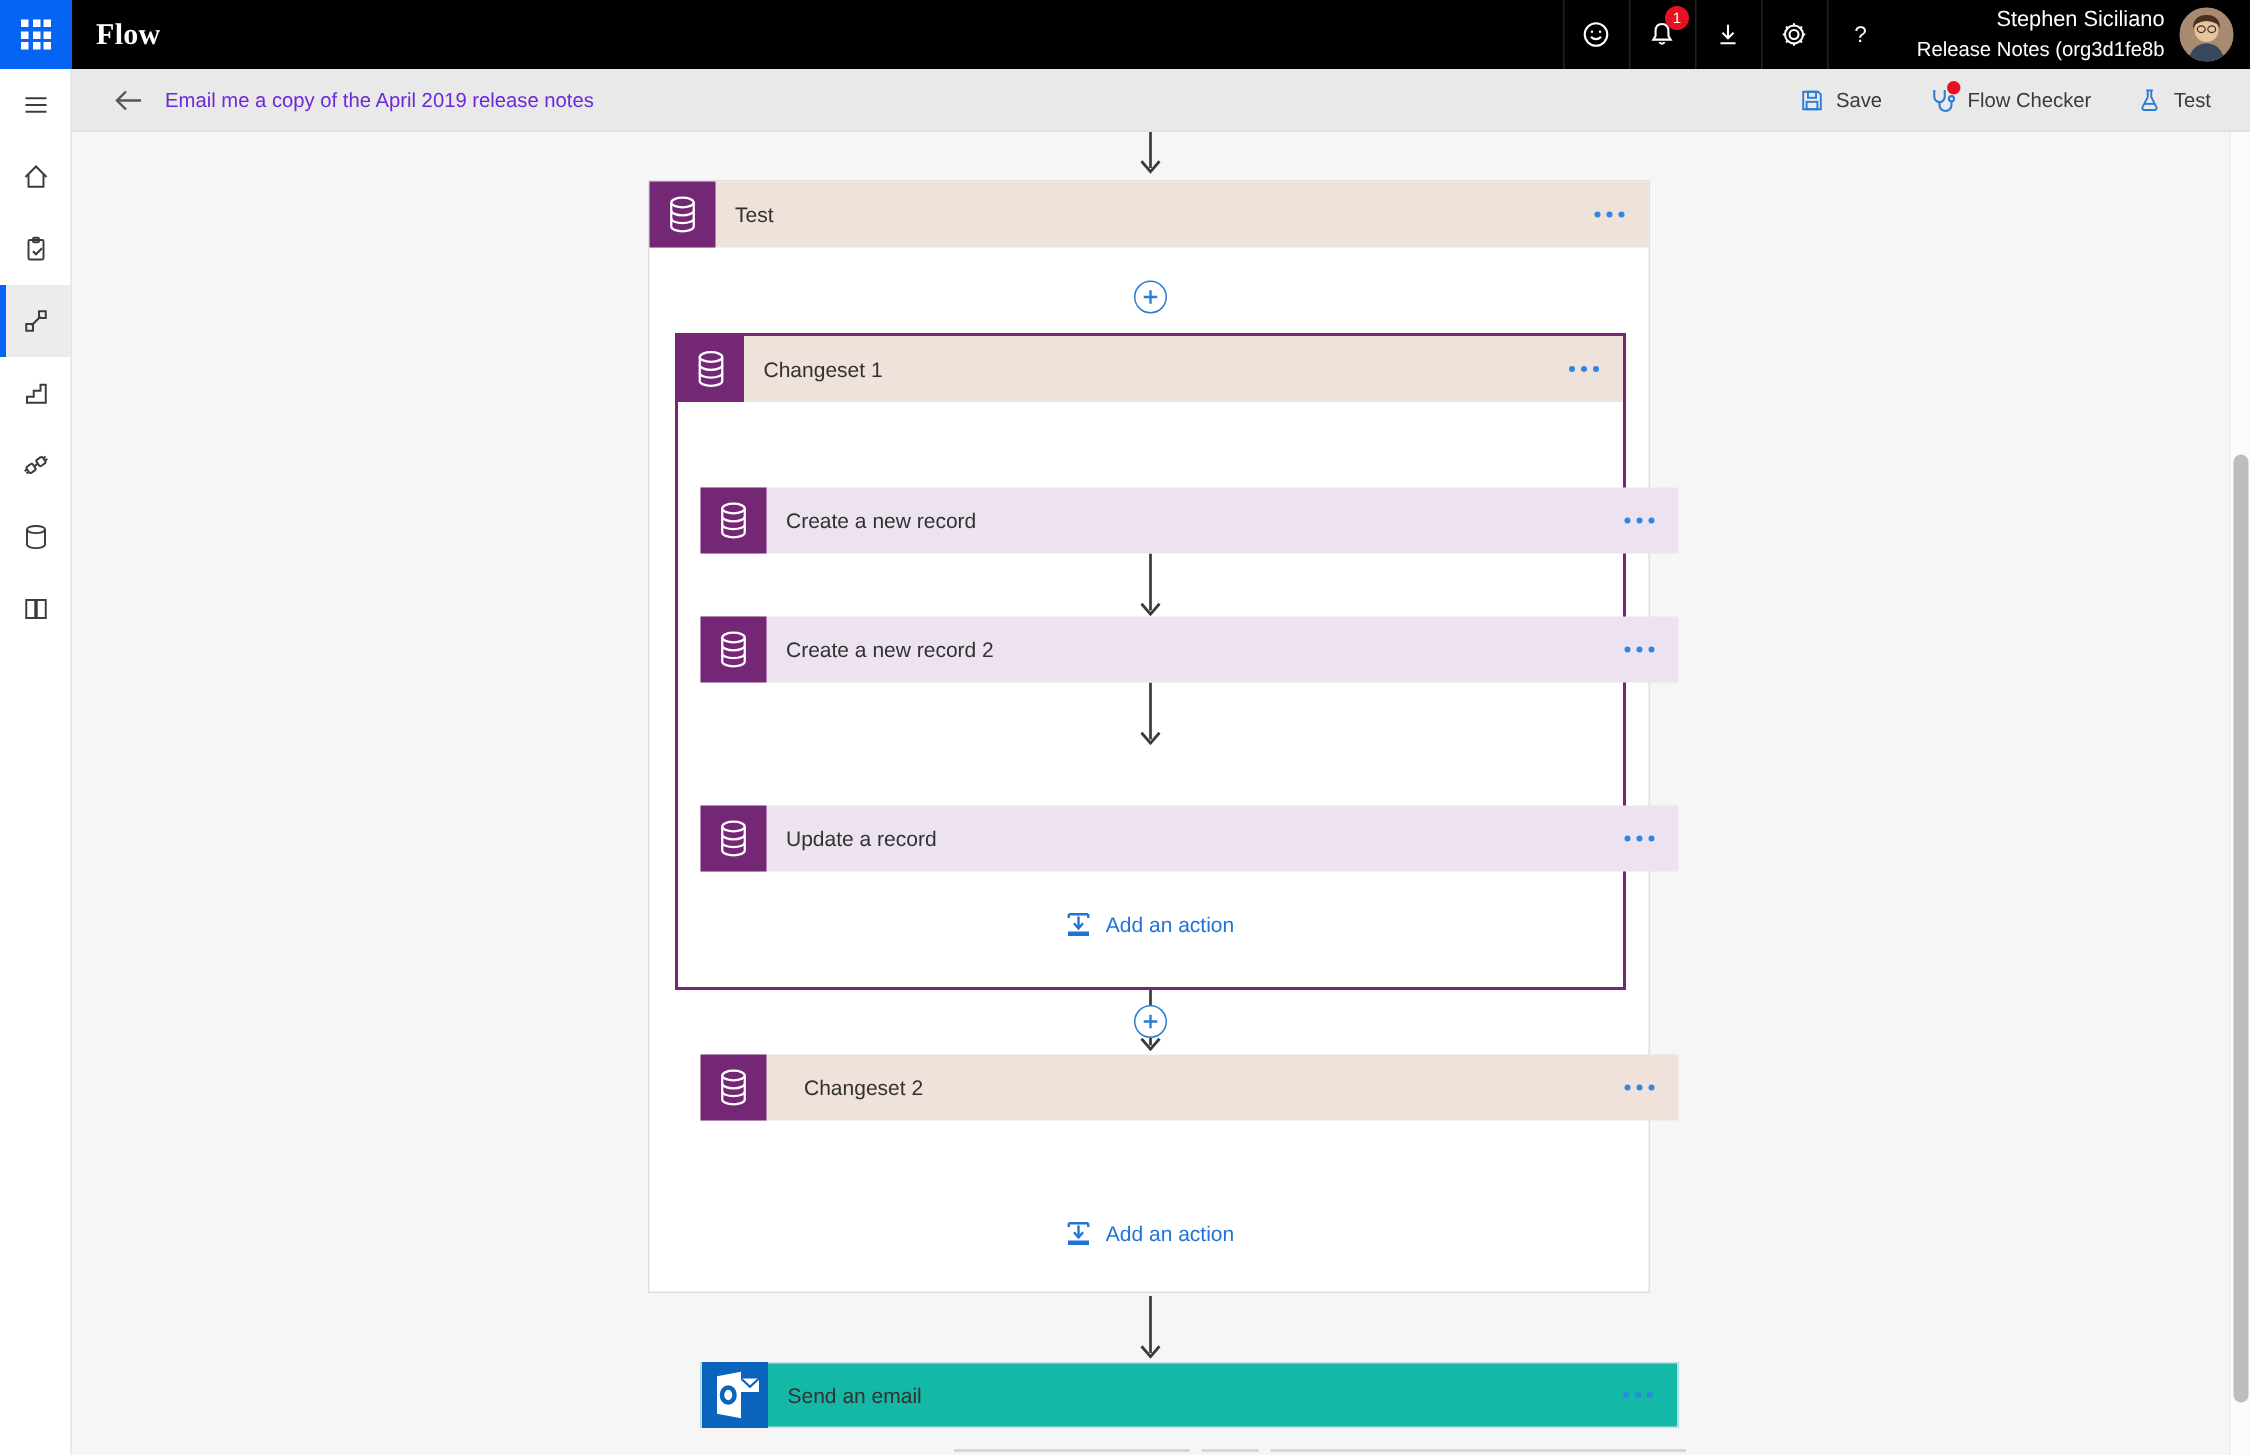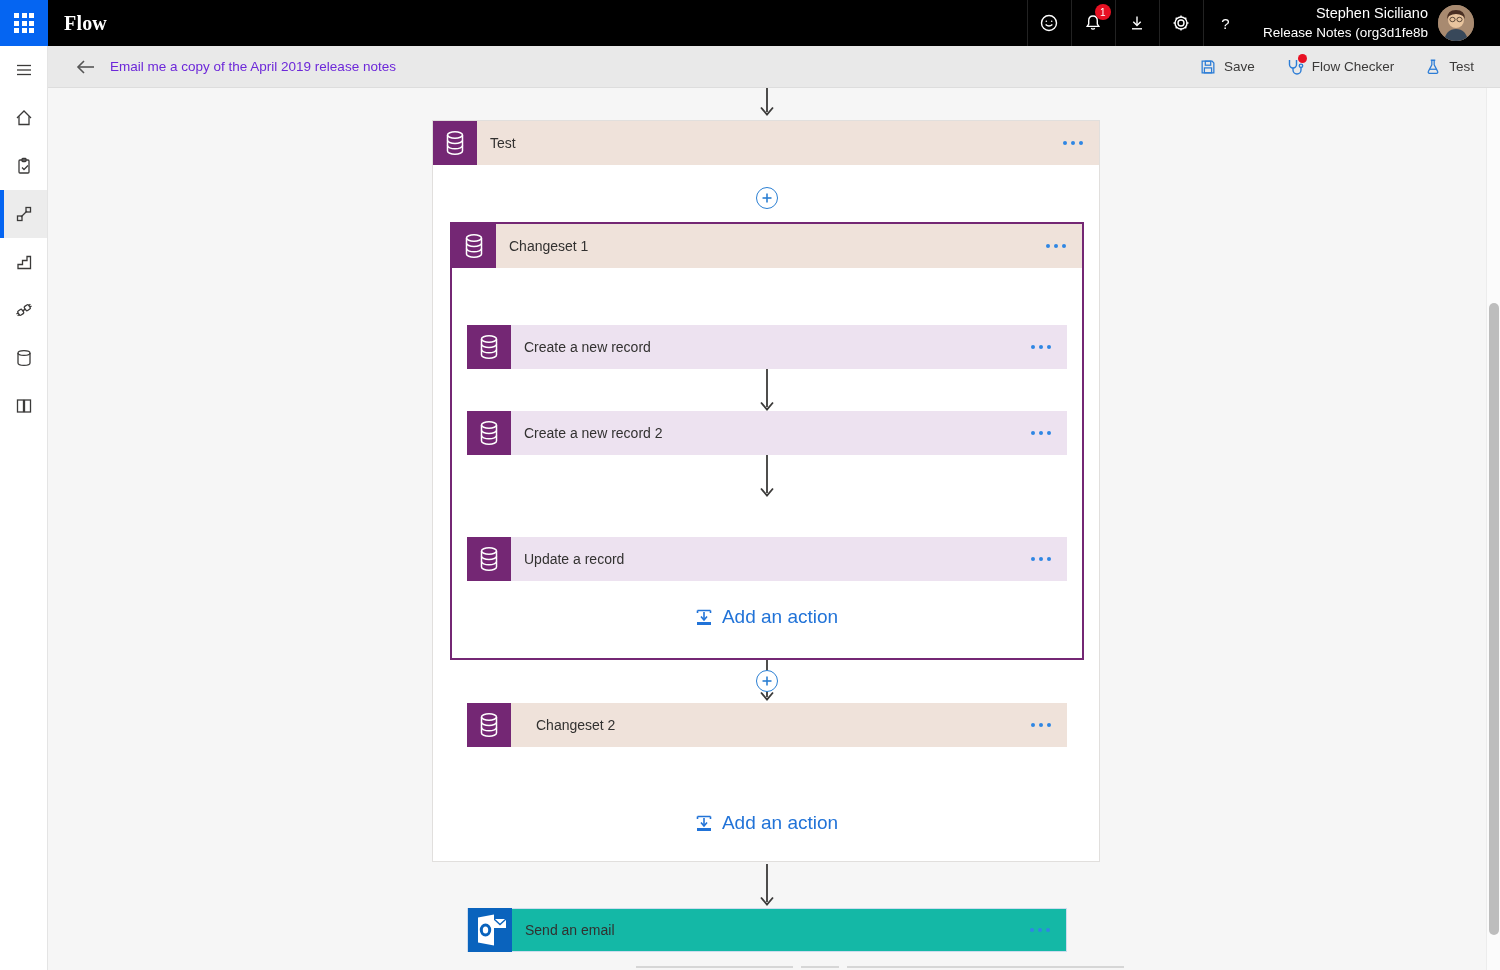--- a/index.html
+++ b/index.html
@@ -10,21 +10,21 @@
   .waffle-btn { width:48px; background:#0565f2; display:flex; align-items:center; justify-content:center; cursor:pointer; }
   .waffle-grid { display:grid; grid-template-columns:repeat(3,5px); grid-template-rows:repeat(3,5px); gap:2.5px; }
   .waffle-grid span { background:#fff; }
   .app-title { font-size:20px; font-weight:700; letter-spacing:.2px; display:flex; align-items:center; margin-left:16px;font-family:Liberation Serif, serif; }
   .header-spacer { flex:1; }
   .hdr-icon-btn { width:44px; display:flex; align-items:center; justify-content:center; position:relative; border-left:1px solid #222; cursor:pointer; }
   .hdr-icon-btn:last-of-type { border-right:1px solid #222; }
   .hdr-icon-btn svg { stroke:#fff; fill:none; stroke-width:1.4; }
   .badge { position:absolute; top:4px; right:4px; min-width:16px; height:16px; border-radius:8px; background:#e81123; color:#fff; font-size:10px; display:flex; align-items:center; justify-content:center; padding:0 3px; }
   .help-glyph { font-size:15px; color:#fff; }
-  .user-block { display:flex; align-items:center; padding:0 26px 0 16px; gap:10px; }
+  .user-block { display:flex; align-items:center; padding:0 11px 0 16px; gap:10px; }
   .user-text { text-align:right; line-height:1.35; }
   .user-name { font-size:14.5px; }
   .user-env { font-size:13.5px; }
   .avatar { width:36px; height:36px; border-radius:50%; overflow:hidden; background:#8f7a66; flex:none; }
 
   
   .body-row { display:flex; height:924px; }
   .sidebar { width:48px; background:#fff; border-right:1px solid #e4e4e4; display:flex; flex-direction:column; }
   .side-item { height:48px; display:flex; align-items:center; justify-content:center; position:relative; cursor:pointer; }
   .side-item svg { stroke:#3b3a39; fill:none; stroke-width:1.3; }
@@ -54,34 +54,34 @@
 
   .scope-header { height:44px; display:flex; align-items:center; background:#efe2da; cursor:pointer; }
   .scope-header .icon-sq, .action-card .icon-sq { width:44px; height:44px; flex:none; display:flex; align-items:center; justify-content:center; }
   .icon-sq.purple { background:#742774; }
   .icon-sq.outlook { background:#0a63bd; }
   .card-title { font-size:14px; color:#323130; margin-left:13px; }
   .card-spacer { flex:1; }
   .dots { display:flex; gap:4px; margin-right:16px; cursor:pointer; }
   .dots span { width:4px; height:4px; border-radius:50%; background:#2f86e3; }
 
-  .action-card { position:absolute; left:419px; width:600px; height:44px; display:flex; align-items:center; cursor:pointer; }
+  .action-card { position:absolute; left:419px; width:652px; height:44px; display:flex; align-items:center; cursor:pointer; }
   .action-card.lavender { background:#ede2f0; }
   .action-card.tan { background:#efe2da; }
   .action-card.email { background:#14b8a6; border:1px solid #cddcee; }
 
   .arrow { position:absolute; left:710px; width:18px; }
   .arrow svg { display:block; }
 
   .plus-circle { position:absolute; width:22px; height:22px; border-radius:50%; background:#fff; border:1.5px solid #2b7fd3; color:#2b7fd3; display:flex; align-items:center; justify-content:center; cursor:pointer; z-index:2; }
   .plus-circle svg { stroke:#2b7fd3; stroke-width:1.6; }
 
   .add-action-row { position:absolute; left:384px; width:668px; display:flex; justify-content:center; }
   .add-action-btn { display:flex; align-items:center; gap:8px; cursor:pointer; }
-  .add-action-btn .label { font-size:19px; color:#2173d8; }
+  .add-action-btn .label { font-size:14px; color:#2173d8; }
 
   .bottom-hint { position:absolute; top:878px; height:2px; background:#d6d6d6; }
   .bh1 { left:588px; width:157px; }
   .bh2 { left:753px; width:38px; }
   .bh3 { left:799px; width:277px; }
 </style>
 </head>
 <body>
 
 <div class="app-header">

